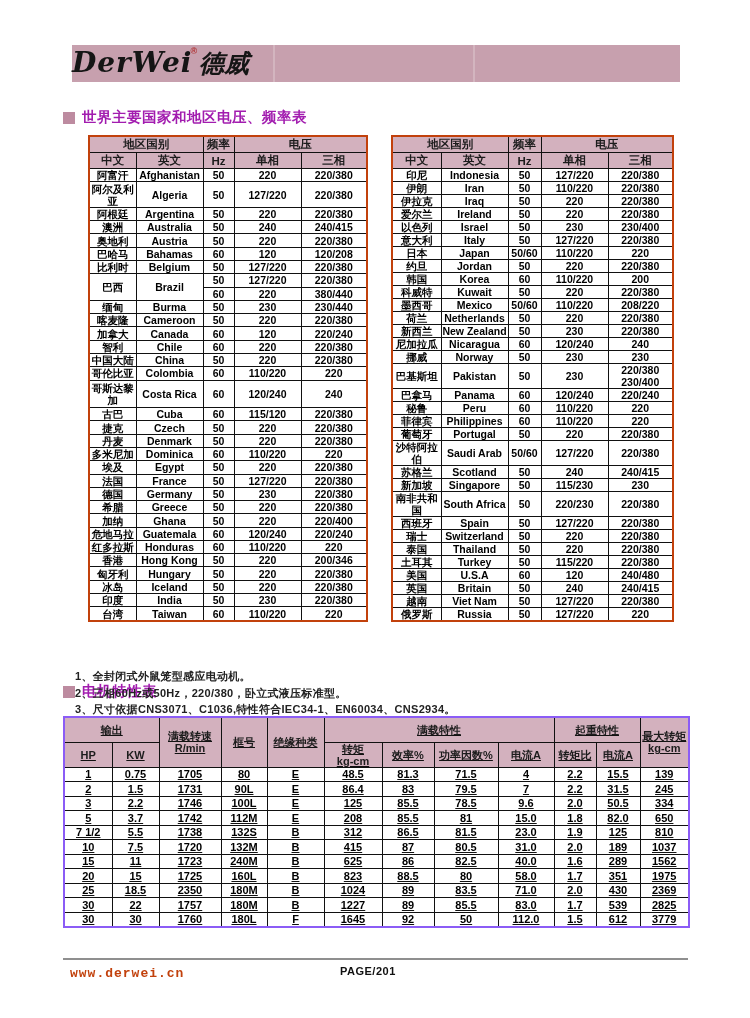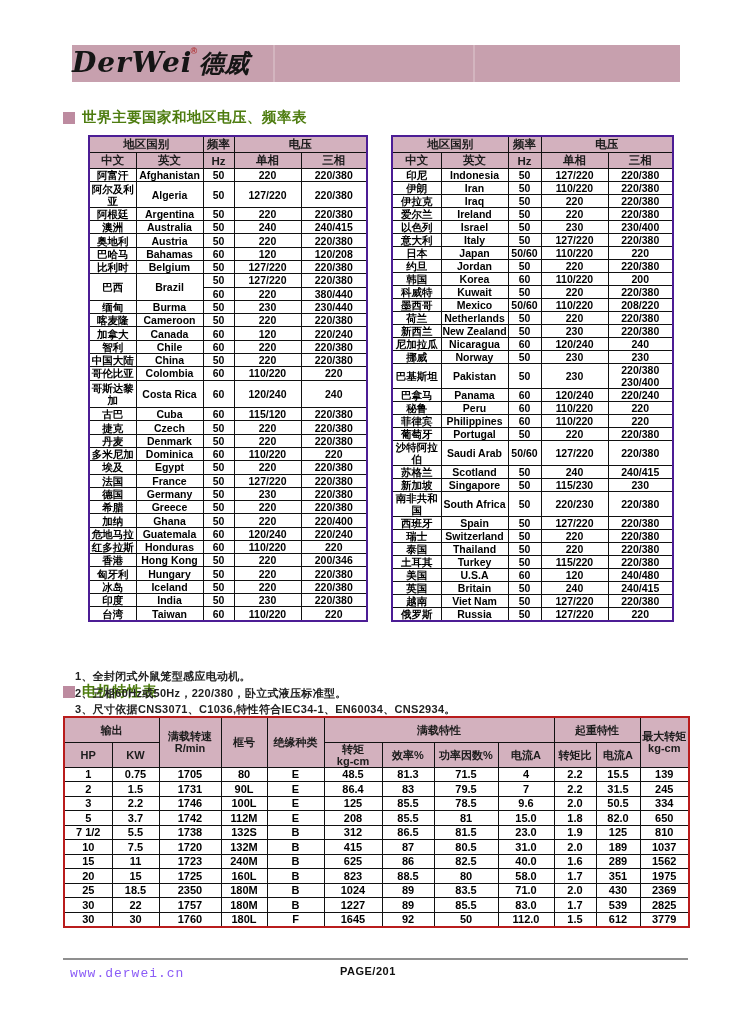--- a/index.html
+++ b/index.html
@@ -12,49 +12,49 @@
   
   .band { position:absolute; left:72px; top:45px; width:608px; height:37px; background:var(--band,#c7a0ae); }
   .band .seam { position:absolute; top:0; width:2px; height:100%; background:rgba(255,255,255,.22); }
   .logo { position:absolute; left:0; top:1px; white-space:nowrap; }
   .logo-en { font-family:"DejaVu Serif","Liberation Serif",serif; font-style:italic; font-weight:bold; font-size:28px; color:#151515; letter-spacing:1px; }
   .logo-reg { color:#b03030; font-size:9px; font-weight:bold; vertical-align:18px; margin-left:-2px; }
   .logo-cn { font-family:"DejaVu Sans","Liberation Sans",sans-serif; font-weight:bold; font-size:25px; color:#151515; font-style:italic; margin-left:2px; }
   
   .sec-title { position:absolute; display:flex; align-items:center; gap:7px; }
   .sec-bullet { width:12px; height:12px; background:var(--bullet,#bd8ba0); flex:0 0 auto; }
-  .sec-text { font-size:14.5px; font-weight:bold; color:#4d7c0f; letter-spacing:0.5px; }
+  .sec-text { font-size:14.5px; font-weight:bold; color:#a21caf; letter-spacing:0.5px; }
   #title1 { left:63px; top:108px; }
   #title2 { left:63px; top:682px; }
   
   .tables-wrap { position:absolute; left:88px; top:135px; display:flex; gap:23px; }
   table { border-collapse:collapse; table-layout:fixed; }
-  .ctable { width:278px; border:2px solid #4c1d95; }
+  .ctable { width:278px; border:2px solid #c2410c; }
   .ctable th, .ctable td {
     border:1px solid #111; text-align:center; vertical-align:middle;
     font-weight:bold; padding:0; overflow:hidden; white-space:pre-line;
   }
   .ctable thead th { background:var(--table-header,#d3b1be); font-size:11.5px; height:15px; color:#1c1c1c; }
   .ctable td { font-size:10.5px; height:13px; line-height:12px; color:#000; }
   .ctable tr.tall td { height:27px; }
   
   .notes { position:absolute; left:75px; top:668px; }
   .note { font-size:11px; color:#222; line-height:16.5px; font-weight:bold; letter-spacing:0.3px; }
   
-  .mtable { position:absolute; left:63px; top:716px; width:625px; border:2px solid #b91c1c; }
+  .mtable { position:absolute; left:63px; top:716px; width:625px; border:2px solid #8b5cf6;text-decoration:underline; }
   .mtable th, .mtable td {
     border:1px solid #111; text-align:center; vertical-align:middle;
     padding:0; white-space:pre-line; overflow:hidden;
   }
   .mtable thead th { background:var(--table-header,#d3b1be); font-size:11px; font-weight:bold; color:#1c1c1c; line-height:12px; }
   .mtable thead tr { height:25px; }
   .mtable td { font-size:11px; font-weight:bold; height:14.5px; line-height:12px; color:#000; }
   
   .footer-line { position:absolute; left:63px; top:958px; width:625px; height:2px; background:#8f8f8f; }
-  .footer-url { position:absolute; left:70px; top:966px; font-family:"Liberation Mono","DejaVu Sans Mono",monospace; font-size:13px; font-weight:normal; color:#8b5cf6; letter-spacing:1px; }
+  .footer-url { position:absolute; left:70px; top:966px; font-family:"Liberation Mono","DejaVu Sans Mono",monospace; font-size:13px; font-weight:bold; color:#c2410c; letter-spacing:1px; }
   .footer-page { position:absolute; left:340px; top:965px; font-size:11px; font-weight:bold; color:#111; letter-spacing:0.5px; }
 </style>
 </head>
 <body>
 
 <div class="page">
 
   <div class="band">
     <div class="seam" style="left:33%"></div>
     <div class="seam" style="left:66%"></div>

